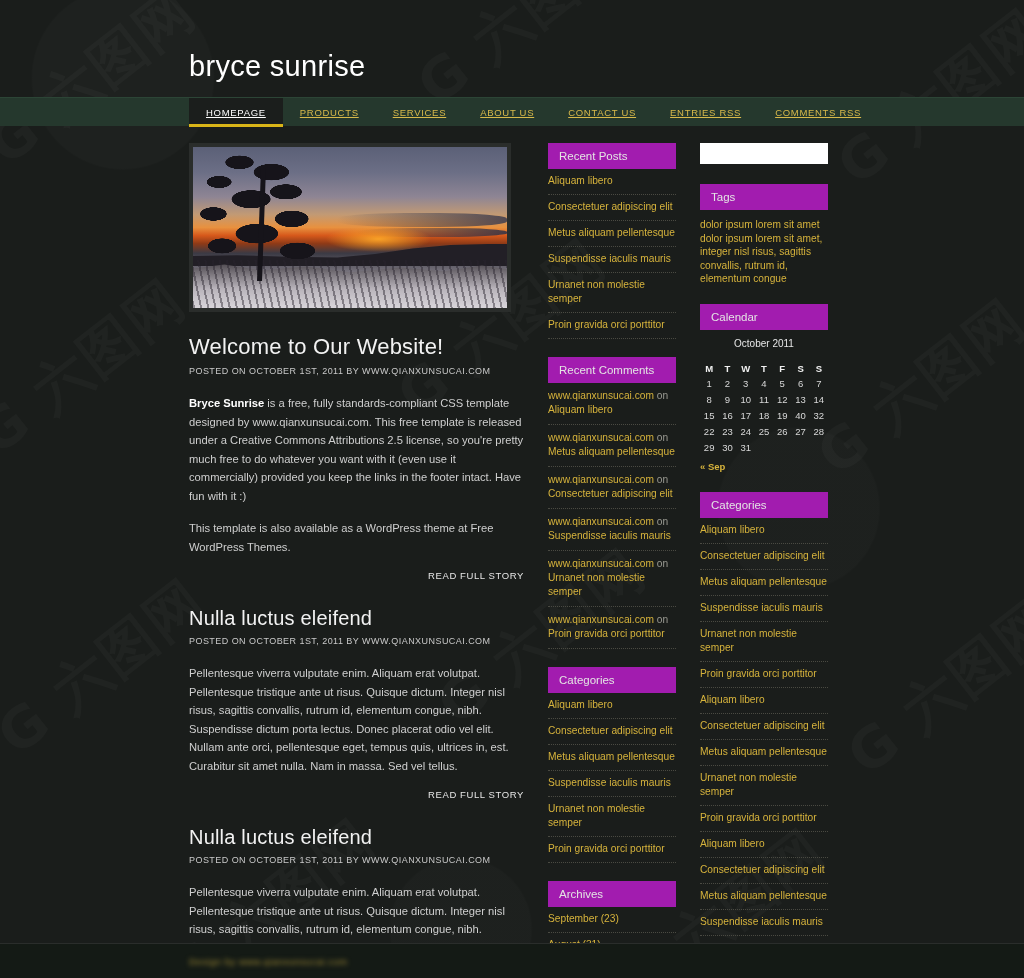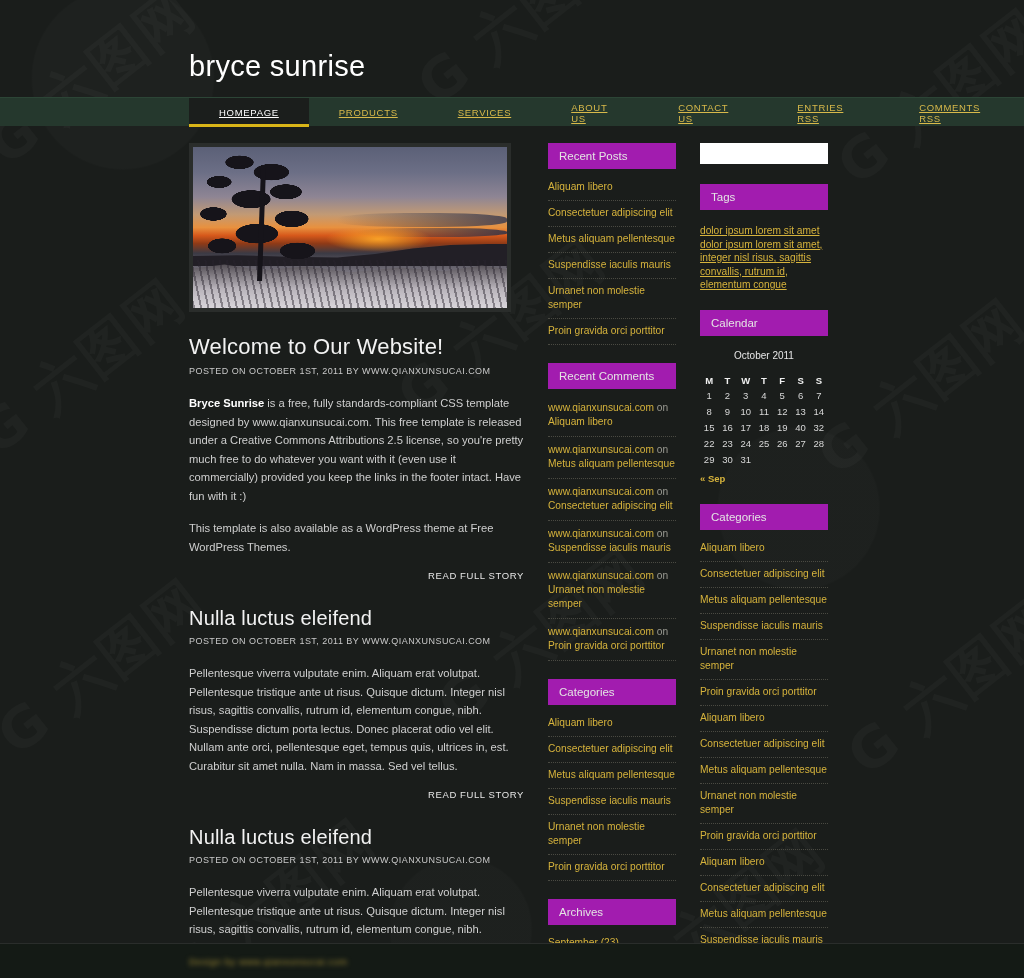--- a/index.html
+++ b/index.html
@@ -37,21 +37,21 @@
   }
   
   #navbar {
     height: 29px; background: #25382d;
     border-top: 1px solid #2c4536;
     position: relative;
   }
   #navlist { display: flex; align-items: stretch; height: 29px; padding-left: 189px; }
   .navitem {
     display: flex; align-items: center; justify-content: center;
-    padding: 0 30px; height: 29px;
+    padding: 0 17px; height: 29px;
     font-size: 9.5px; letter-spacing: 0.7px;
     color: #d8b94a; text-transform: uppercase; cursor: pointer;
     position: relative;
   }
   .navitem.active { color: #ffffff; background: #1b1e1c; }
   .navitem.active::after {
     content: ""; position: absolute; left: 0; right: 0; bottom: 0;
     height: 3px; background: #d9b518;
   }
   
@@ -144,21 +144,21 @@
     color: #e6e6e6; font-size: 9.5px; letter-spacing: 0.6px;
     text-transform: uppercase; text-decoration: none; margin-top: 2px;
   }
 
   
   .widget { margin-bottom: 18px; }
   .widget-head {
     height: 26px; background: #a21caf; display: flex; align-items: center;
     padding-left: 11px; color: #e4e4e4; font-size: 11.5px;
   }
-  .widget-body { padding-top: 6px; }
+  .widget-body { }
   .wlist { list-style: none; }
   .wlist li {
     border-bottom: 1px dotted #4a4a42;
     padding: 5px 0 6px 0;
   }
   .wlist li:last-child { border-bottom: 1px dotted #4a4a42; }
   .wlist a {
     color: #d6b33c; font-size: 10.2px; text-decoration: none;
     display: block; line-height: 14px;
   }
@@ -167,21 +167,20 @@
 
   
   #searchbox {
     width: 128px; height: 21px; background: #ffffff;
     border: 0; margin-bottom: 20px; padding: 0 5px;
     font-family: "Liberation Sans", sans-serif; font-size: 11px; color: #222;
   }
   #tagcloud {
     color: #d6b33c; font-size: 10.2px; line-height: 13.5px;
     padding-top: 8px;
-    text-decoration: underline;
   }
   
   #calendar { padding-top: 8px; color: #e8e8e8; }
   #cal-caption { text-align: center; font-size: 10px; margin-bottom: 12px; color: #e6e6e6; }
   #cal-table { width: 100%; border-collapse: collapse; }
   #cal-table th {
     font-size: 9.5px; font-weight: 700; color: #f0f0f0;
     padding: 2px 0; text-align: center;
   }
   #cal-table td {

